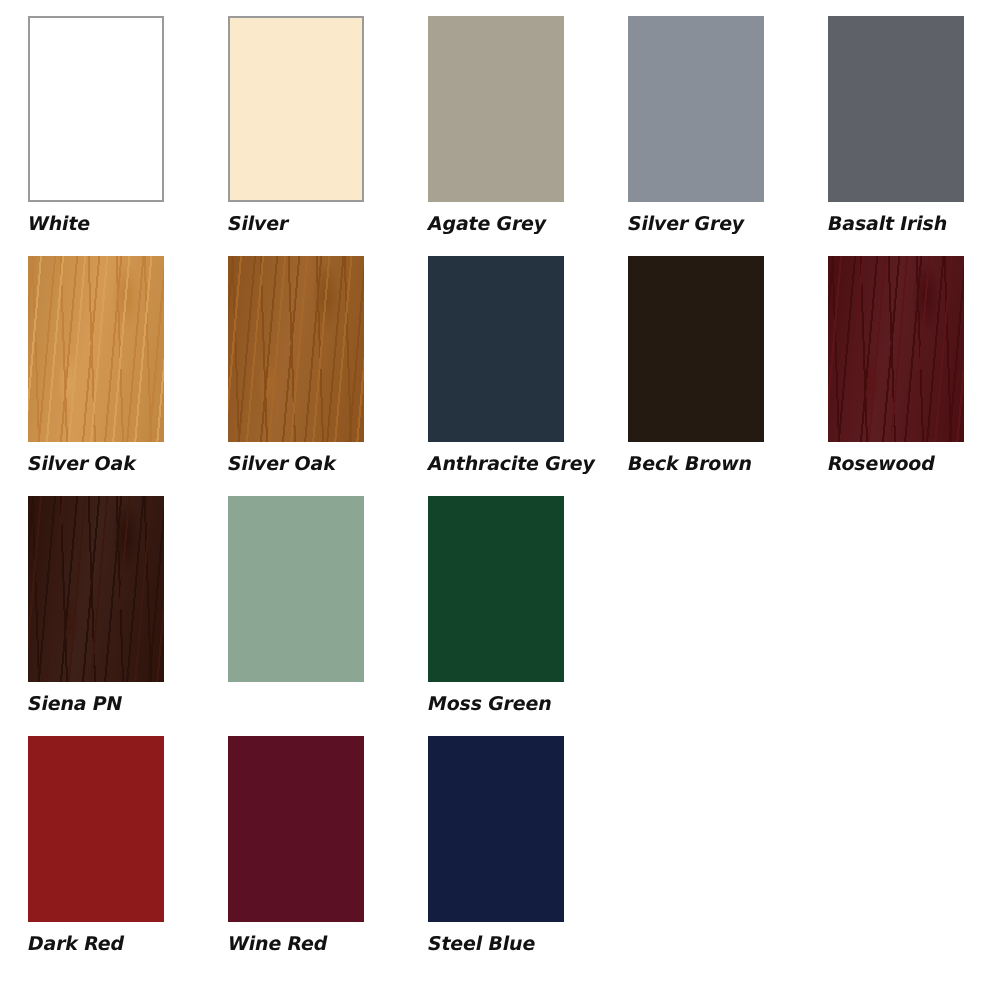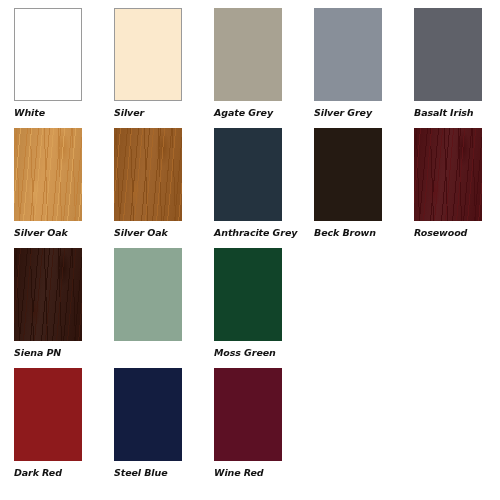--- a/index.html
+++ b/index.html
@@ -138,21 +138,21 @@
       </div>
       <div class="swatch-cell empty">
         <div class="swatch-chip"></div>
         <div class="swatch-label"></div>
       </div>
       <div class="swatch-cell">
         <div class="swatch-chip" style="background: rgb(142, 26, 28);"></div>
         <div class="swatch-label">Dark Red</div>
       </div>
       <div class="swatch-cell">
+        <div class="swatch-chip" style="background: rgb(92, 16, 36);"></div>
+        <div class="swatch-label">Wine Red</div>
+      </div>
+      <div class="swatch-cell">
         <div class="swatch-chip" style="background: rgb(19, 29, 64);"></div>
         <div class="swatch-label">Steel Blue</div>
-      </div>
-      <div class="swatch-cell">
-        <div class="swatch-chip" style="background: rgb(92, 16, 36);"></div>
-        <div class="swatch-label">Wine Red</div>
       </div>
     </div>
 </div>
 
 </body></html>

